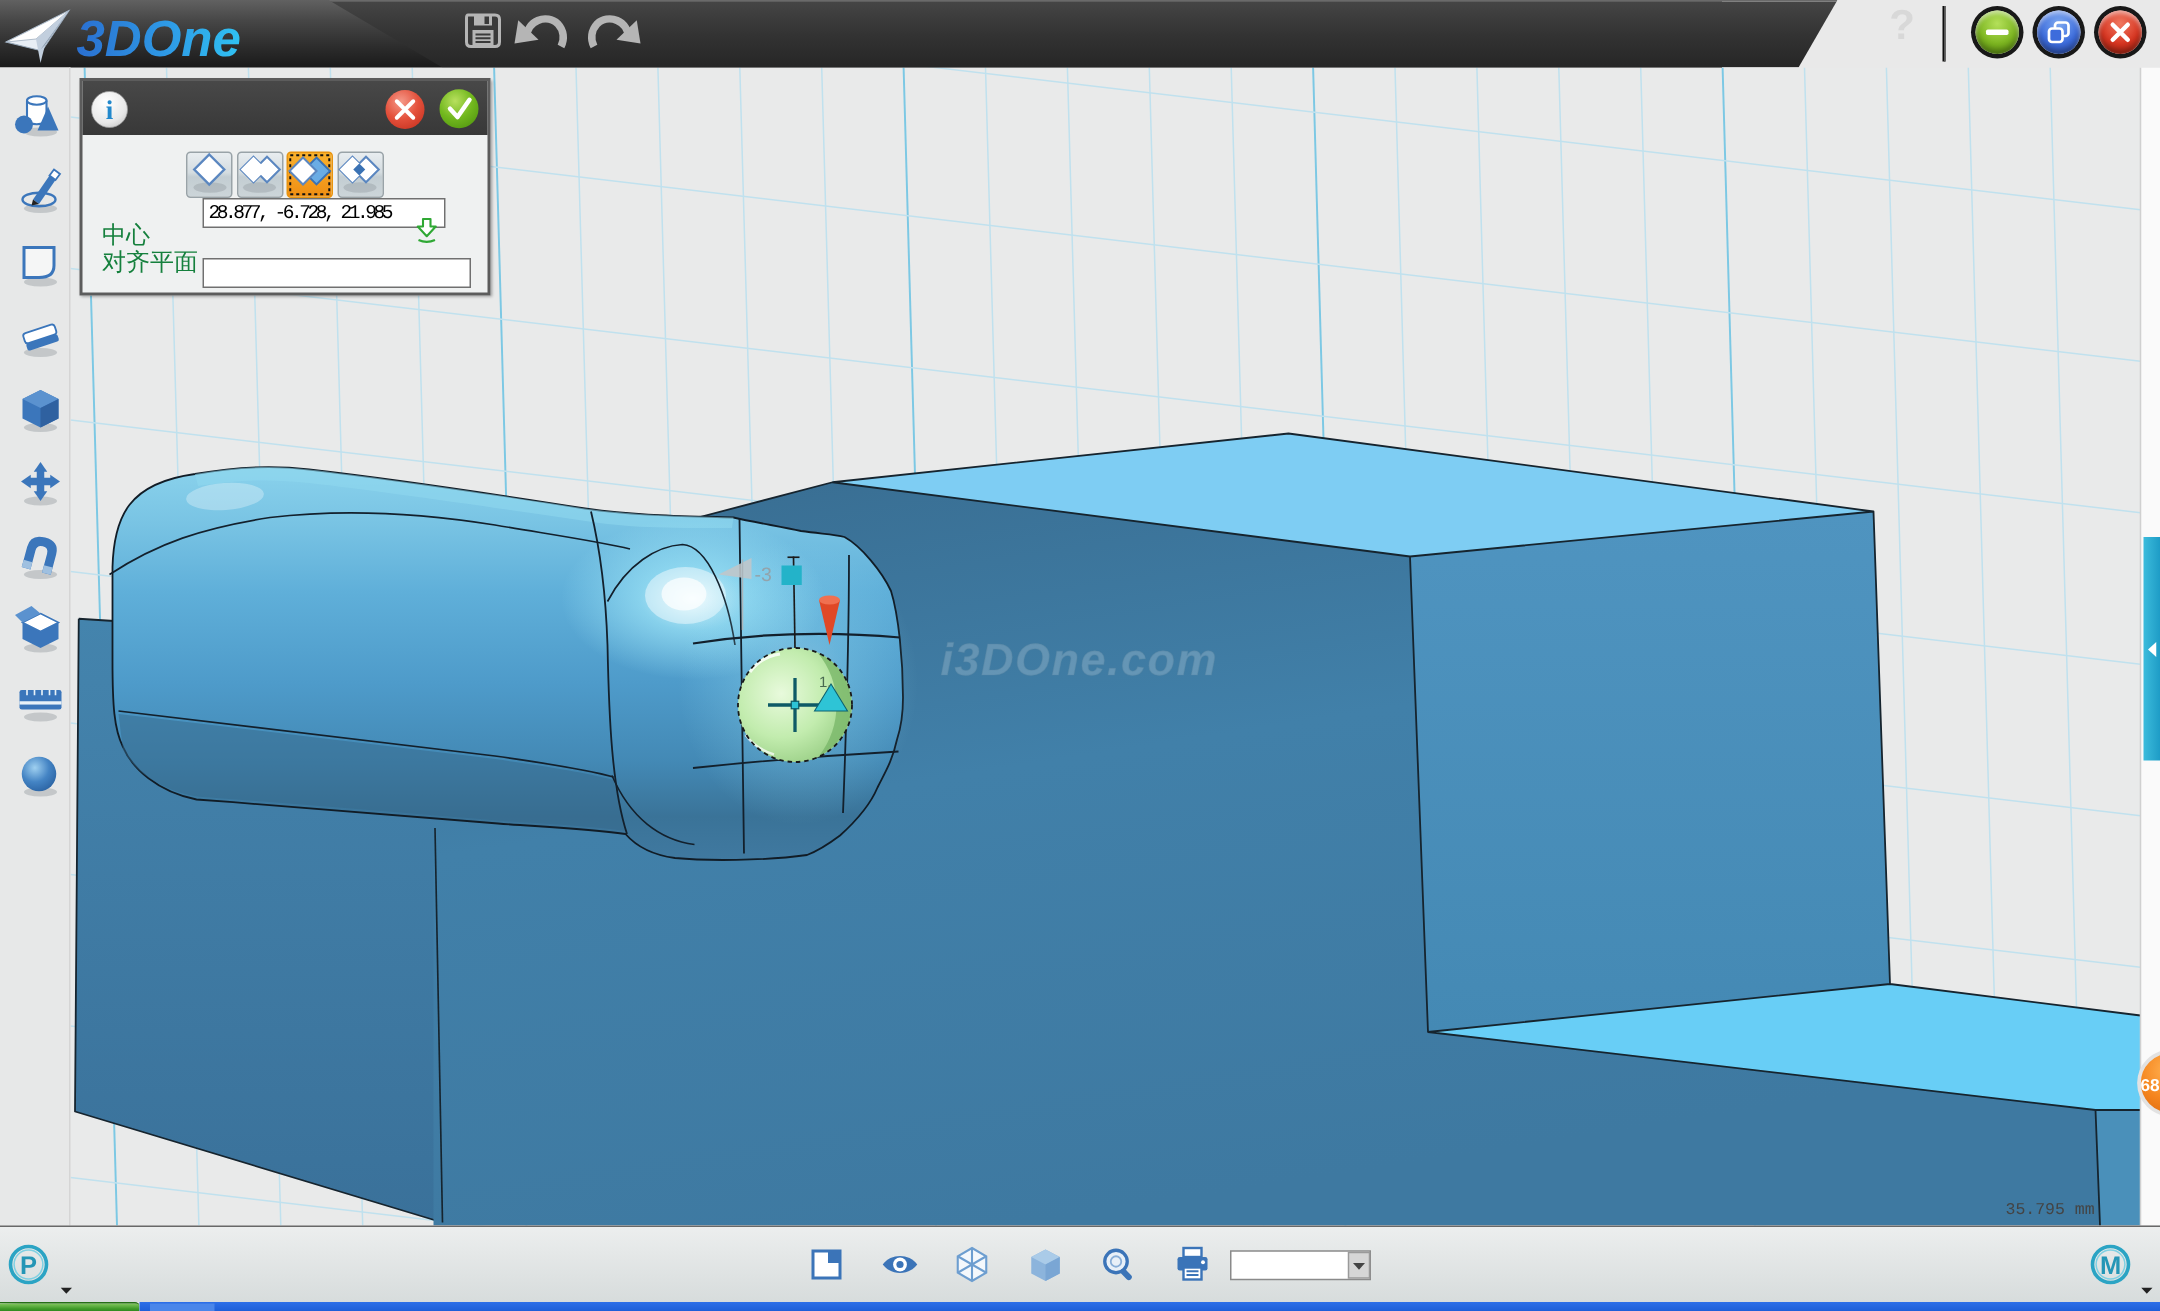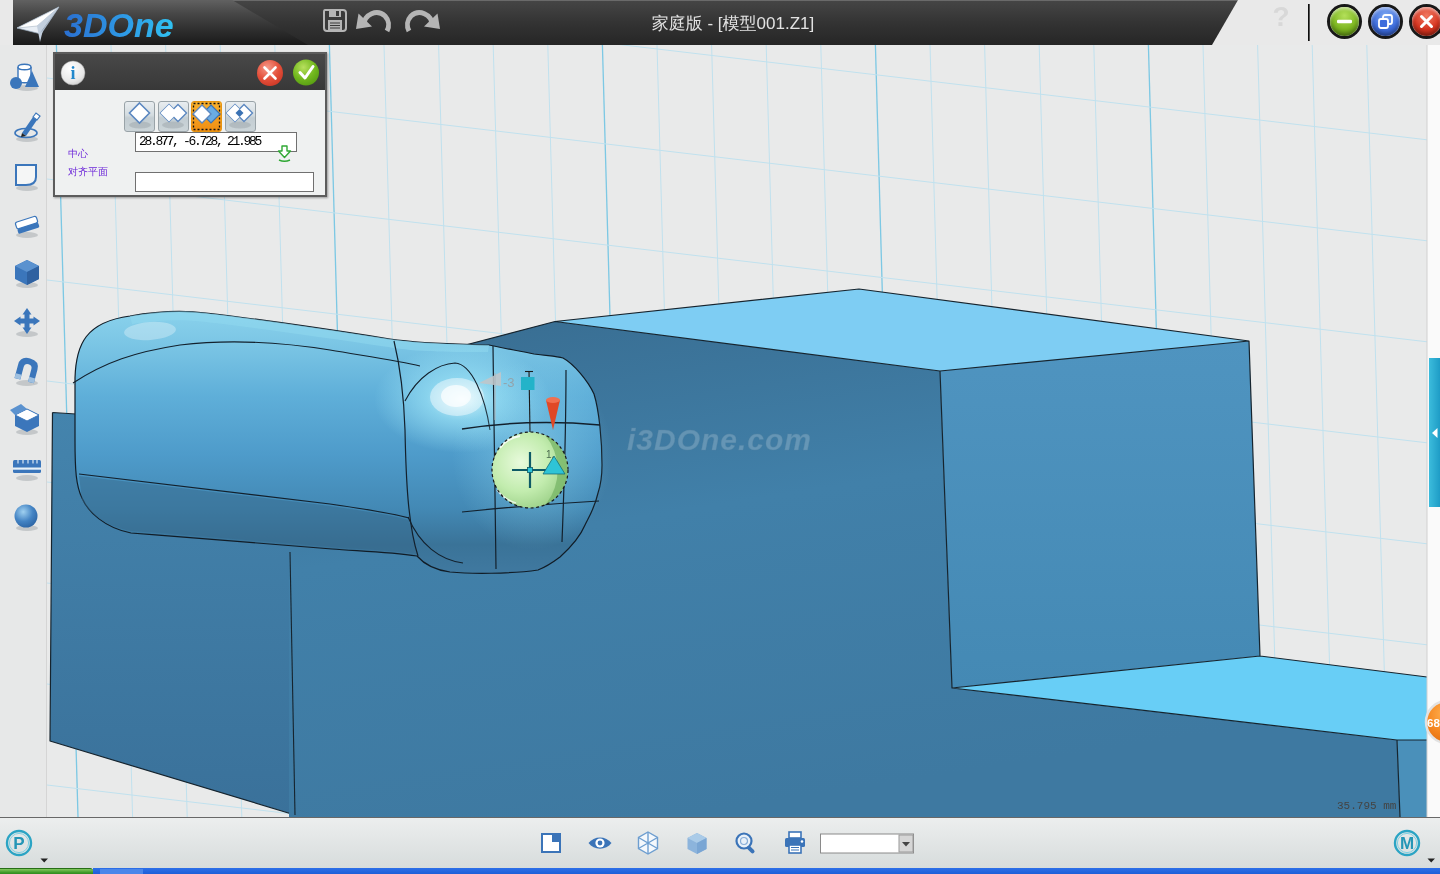--- a/index.html
+++ b/index.html
@@ -1,31 +1,31 @@
 <!DOCTYPE html>
 <html><head>
 <meta charset="utf-8">
 <style>
 html,body{margin:0;padding:0;width:1440px;height:874px;overflow:hidden;font-family:"Liberation Sans",sans-serif;background:#e9e9e9;}
 #page{position:relative;width:1440px;height:874px;}
 
-#titlebar{position:absolute;left:13px;top:0;width:1148px;height:45px;background:linear-gradient(#616161 0%,#474747 30%,#2c2c2c 70%,#1a1a1a 100%);}
+#titlebar{position:absolute;left:0;top:0;width:1148px;height:45px;background:linear-gradient(#616161 0%,#474747 30%,#2c2c2c 70%,#1a1a1a 100%);}
 #titlecenter{position:absolute;left:0;top:0;width:1440px;height:45px;background:linear-gradient(#454545 0%,#333333 50%,#262626 100%);clip-path:polygon(219px 0,1225px 0,1199px 45px,295px 45px);border-top:1px solid #6a6a6a;box-sizing:border-box;}
 #apptitle{position:absolute;left:0;top:12px;width:1440px;text-align:center;color:#e2e2e2;font-size:17px;}
 #helpq{position:absolute;left:1254px;top:1px;width:28px;text-align:center;color:#d8d8d8;font-size:28px;font-weight:bold;}
 #tbsep{position:absolute;left:1295px;top:4px;width:1px;height:37px;background:#0e0e0e;border-right:1px solid #555;}
 .winbtn{position:absolute;top:7px;width:29px;height:29px;border-radius:50%;box-shadow:0 0 0 3px #181818, inset 0 2px 3px rgba(255,255,255,.55), inset 0 -3px 4px rgba(0,0,0,.35);}
 
 #lefttb{position:absolute;left:0;top:45px;width:47px;height:772px;background:#e7e8e8;border-right:1px solid #d5d5d5;box-sizing:border-box;}
 
 #viewport{position:absolute;left:0px;top:45px;width:1440px;height:772px;}
 
 #dlg{position:absolute;left:53px;top:52px;width:274px;height:145px;background:#eff1f1;border:2px solid #5c5c5c;box-sizing:border-box;box-shadow:1px 1px 2px rgba(0,0,0,.35);}
 #dlghead{position:absolute;left:0;top:0;width:100%;height:36px;background:linear-gradient(#484848,#383838);}
-.drow{position:absolute;font-size:10px;color:#6d28d9;}
+.drow{position:absolute;font-size:16px;color:#15803d;}
 .dinput{position:absolute;background:#fff;border:1px solid #707070;box-sizing:border-box;font-family:"Liberation Mono",monospace;white-space:nowrap;overflow:hidden;}
 .dbtn{position:absolute;top:47px;width:31px;height:31px;border-radius:3px;border:1px solid #99a3a8;box-sizing:border-box;background:linear-gradient(#e8edf0 0%,#d4dce0 45%,#c3cdd2 55%,#ccd5d9 100%);}
 
 #bottombar{position:absolute;left:0;top:817px;width:1440px;height:51px;background:linear-gradient(#eceeee,#d7dcdc);border-top:1px solid #686868;box-sizing:border-box;}
 #taskbar{position:absolute;left:0;top:868px;width:1440px;height:6px;background:linear-gradient(#2d6fe8,#1e5fd8);}
 #startbtn{position:absolute;left:0;top:868px;width:93px;height:6px;background:linear-gradient(#83c75e,#3f9a28 70%,#2f8a1f);border-top:1px solid #266e16;box-sizing:border-box;border-top-right-radius:3px;}
 #qlaunch{position:absolute;left:100px;top:869px;width:43px;height:5px;background:#4a86ea;}
 </style>
 </head>
 <body>
@@ -191,21 +191,20 @@
 </g>
 <g fill="none" stroke="#b5b5b5">
           <path d="M351,25 A12.5,12.5 0 0 1 372,16 A13,13 0 0 1 374,31" stroke-width="5"></path>
         </g>
         <path d="M345.5,13.5 L343,29 L359,26.5 Z" fill="#b5b5b5"></path>
 <g fill="none" stroke="#b5b5b5">
           <path d="M419,25 A12.5,12.5 0 0 0 398,16 A13,13 0 0 0 396,31" stroke-width="5"></path>
         </g>
         <path d="M424.5,13.5 L427,29 L411,26.5 Z" fill="#b5b5b5"></path>
       </svg>
-  <div id="apptitle">家庭版 - [模型001.Z1]</div>
   <div id="helpq">?</div>
   <div id="tbsep"></div>
   <div class="winbtn" style="left:1317px;background:radial-gradient(circle at 50% 30%,#b4e05a,#7cb520 55%,#5d9410)"></div>
   <svg style="position:absolute;left:1317px;top:7px" width="29" height="29">
         <rect x="7" y="12.7" width="15" height="3.6" rx="1.2" fill="#fff"></rect>
       </svg>
   <div class="winbtn" style="left:1358px;background:radial-gradient(circle at 50% 30%,#7da8f0,#3d6cdc 55%,#2d52b8)"></div>
   <div class="winbtn" style="left:1399px;background:radial-gradient(circle at 50% 30%,#f07860,#d63420 55%,#a82210)"></div>
   <svg style="position:absolute;left:1399px;top:7px" width="29" height="29">
         <path d="M9.5,9.5 L19.5,19.5 M19.5,9.5 L9.5,19.5" stroke="#fff" stroke-width="3" stroke-linecap="round"></path>

